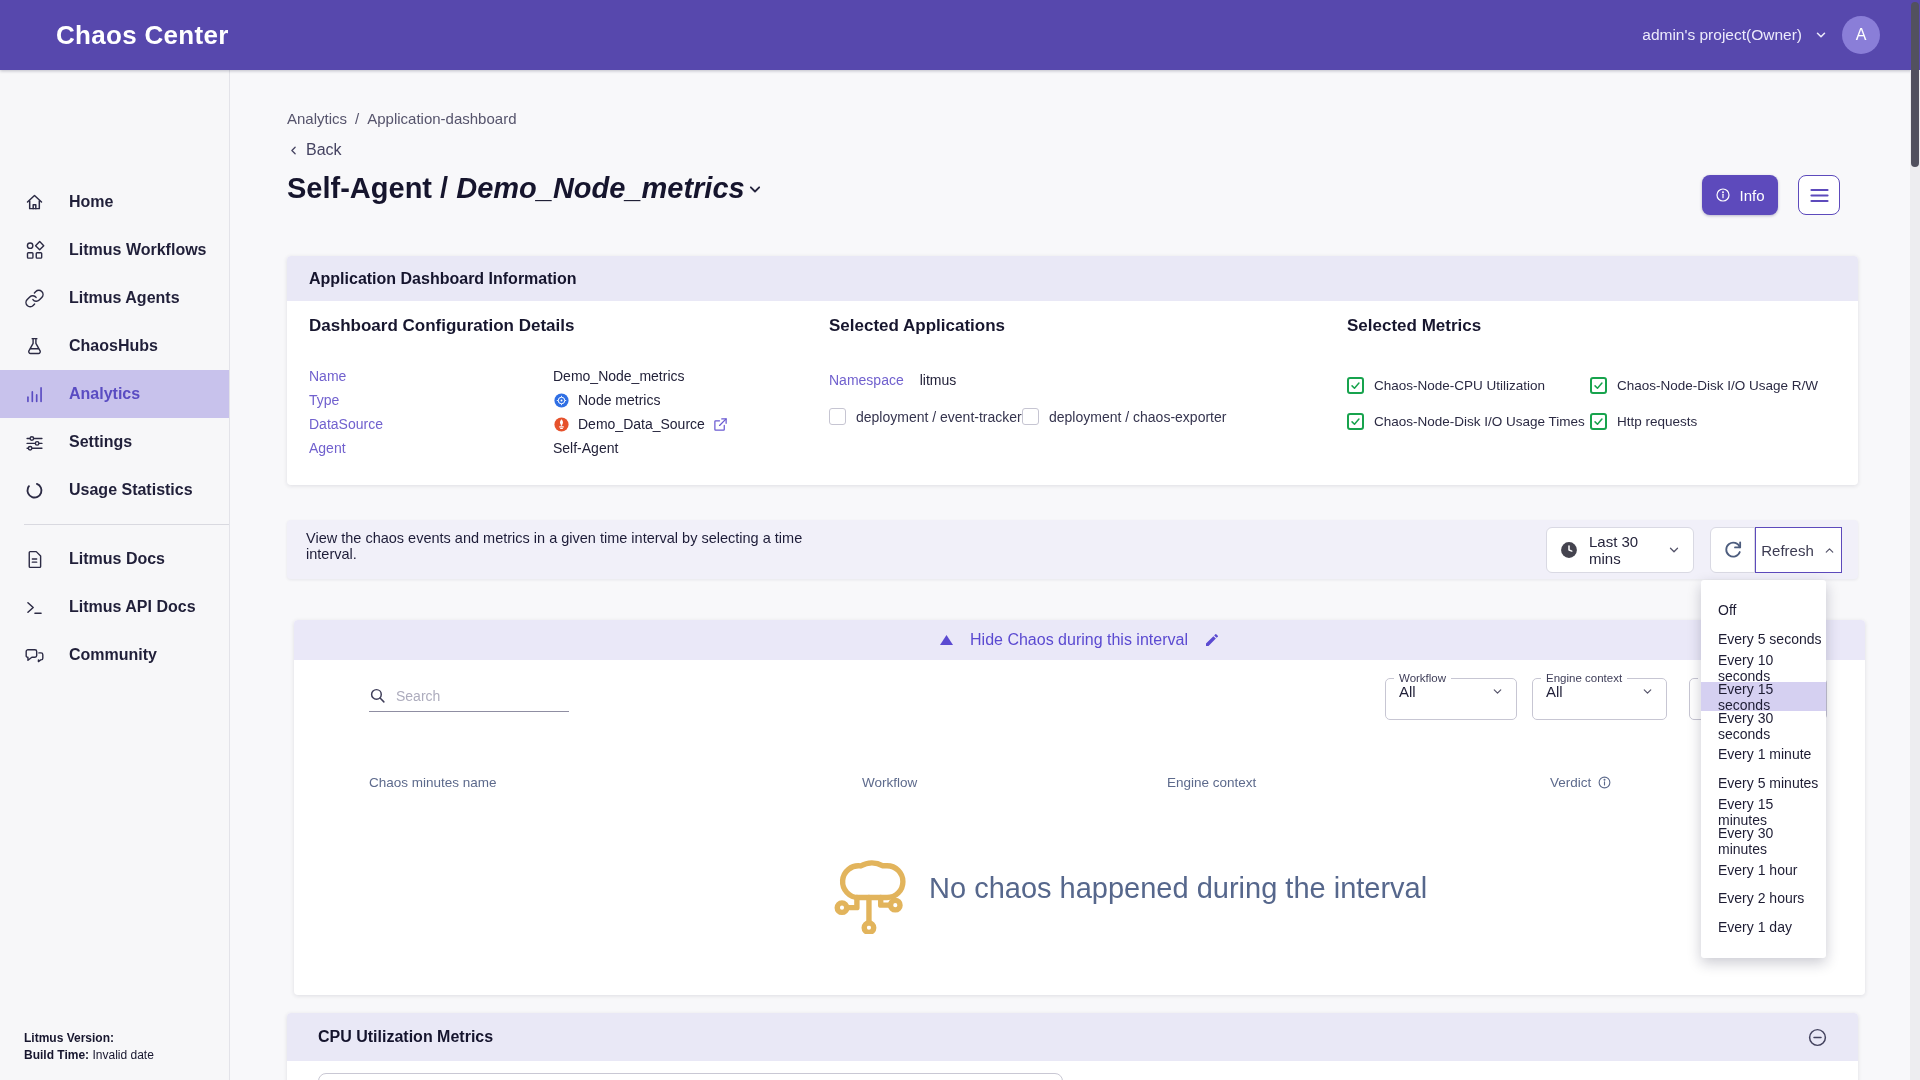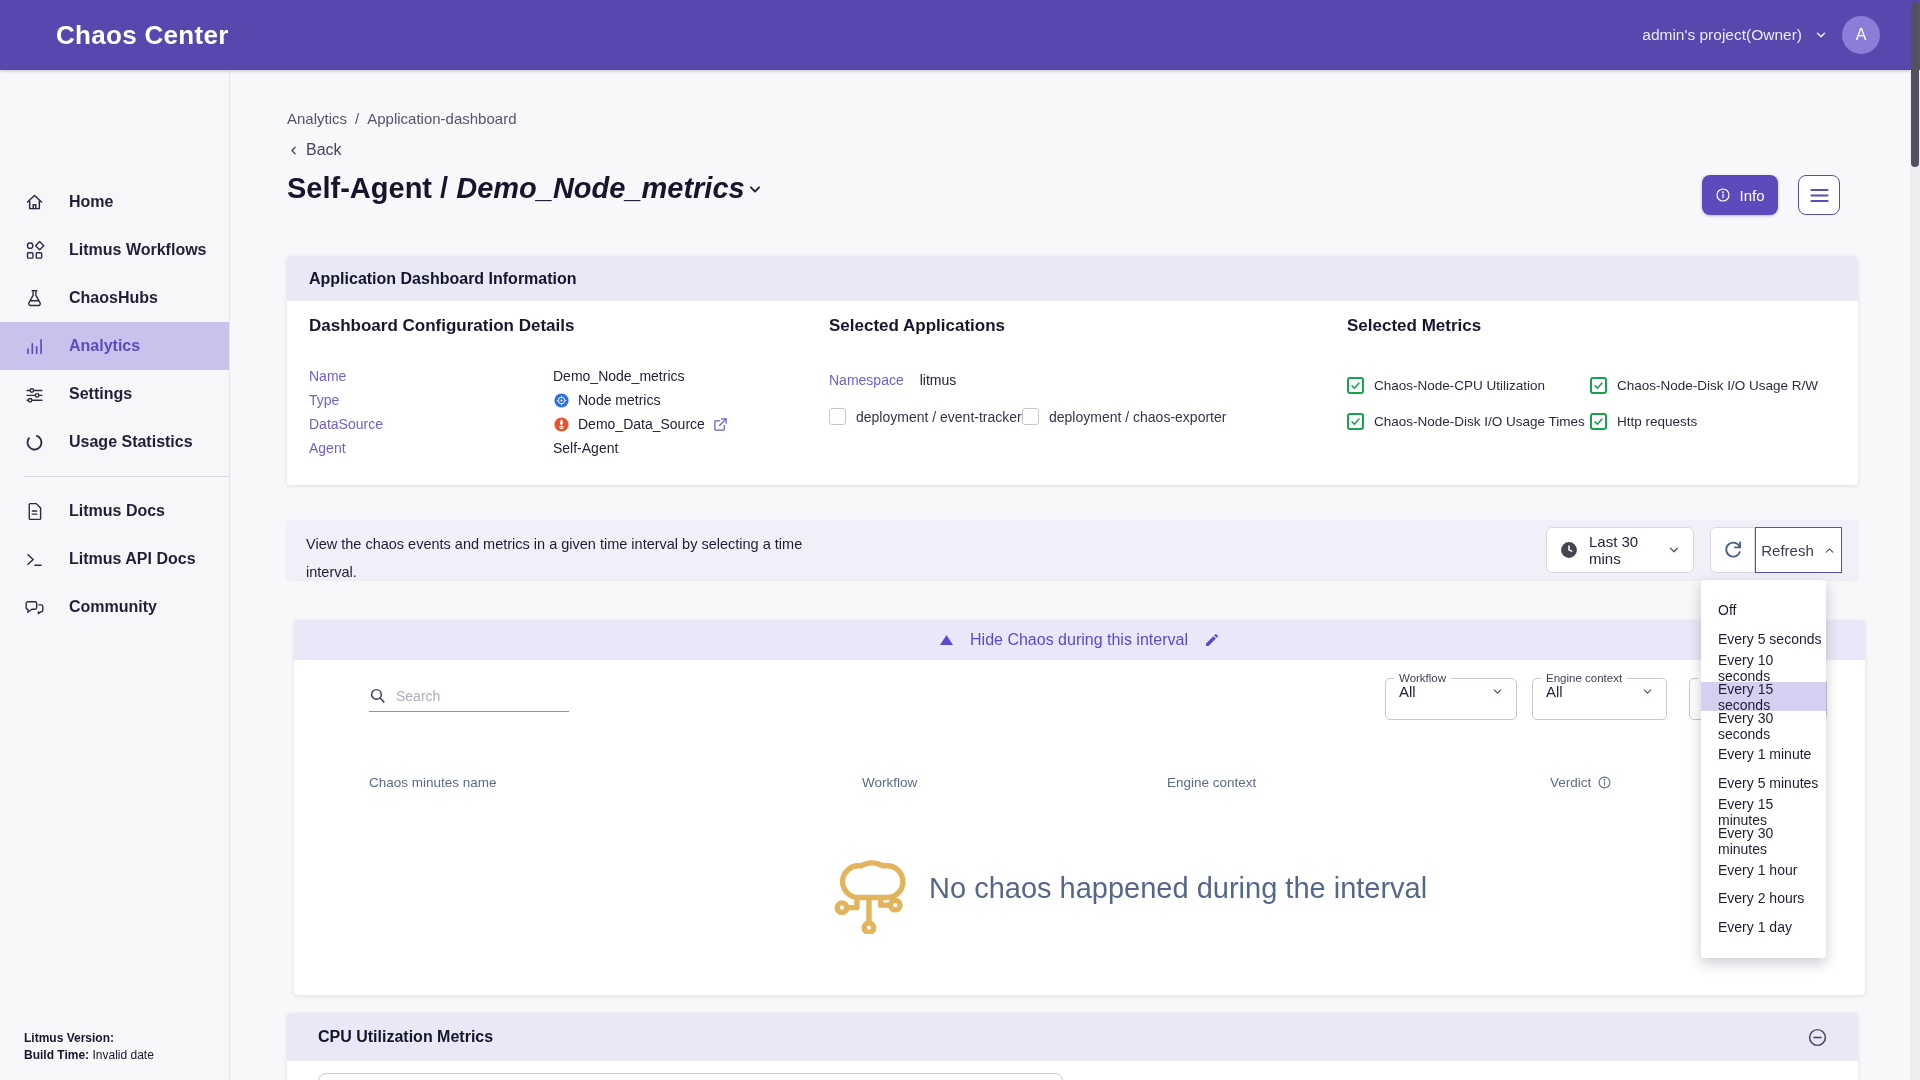--- a/index.html
+++ b/index.html
@@ -58,21 +58,21 @@
   .cbox { width:17px; height:17px; border-radius:3px; background:#fff; flex:0 0 auto;
           border:1.5px solid #c6c5d2; display:flex; align-items:center; justify-content:center; cursor:pointer; }
   .cbox.checked { border:2px solid #17a34d; }
   .cb-row { position:absolute; display:flex; align-items:center; gap:10px; font-size:14px; color:#35344e; }
   .metric-label { font-size:13.5px; color:#2b2a43; }
 
   
   .interval-bar { left:287px; top:520px; width:1571px; height:59px; background:#f1f0f9; border-radius:4px;
                   box-shadow:0 1px 3px rgba(30,30,60,.08); }
   .interval-text { position:absolute; left:19px; top:10px; width:540px; font-size:14.5px;
-                   line-height:28px; color:#1d1c38; }
+                   line-height:16px; color:#1d1c38; }
   .time-range { position:absolute; left:1259px; top:7px; width:148px; height:46px; background:#fff;
                 border:1px solid #d9d9e3; border-radius:6px; display:flex; align-items:center;
                 padding:0 12px; gap:10px; font-size:15px; color:#26253c; cursor:pointer; }
   .refresh-icon-box { position:absolute; left:1423px; top:7px; width:45px; height:46px; background:#fff;
                 border:1px solid #d9d9e3; border-radius:6px 0 0 6px; display:flex; align-items:center;
                 justify-content:center; cursor:pointer; }
   .refresh-btn { position:absolute; left:1468px; top:7px; width:87px; height:46px; background:#fff;
                 border:1.5px solid #5d4abc; border-radius:0; display:flex; align-items:center;
                 justify-content:center; gap:9px; font-size:15px; color:#3c3b52; cursor:pointer; }
 
@@ -147,20 +147,27 @@
       <div class="nav-item">
         <svg width="21" height="21" viewBox="0 0 24 24" fill="none" stroke-width="1.6" stroke-linejoin="round">
             <circle cx="7" cy="6.5" r="3.1"></circle>
             <rect x="14.6" y="3.2" width="6.6" height="6.6" transform="rotate(45 17.9 6.5)"></rect>
             <rect x="4" y="14.5" width="6.2" height="6.2" rx="1"></rect>
             <rect x="14" y="14.5" width="6.2" height="6.2" rx="1"></rect>
           </svg>
         <span>Litmus Workflows</span>
       </div>
       <div class="nav-item">
+        <svg width="21" height="21" viewBox="0 0 24 24" fill="none" stroke-width="1.7" stroke-linecap="round" stroke-linejoin="round">
+            <path d="M10.2 13.3a4.8 4.8 0 0 0 7.2.5l2.9-2.9a4.8 4.8 0 0 0-6.8-6.8l-1.6 1.6"></path>
+            <path d="M13.8 10.7a4.8 4.8 0 0 0-7.2-.5l-2.9 2.9a4.8 4.8 0 0 0 6.8 6.8l1.6-1.6"></path>
+          </svg>
+        <span>Litmus Agents</span>
+      </div>
+      <div class="nav-item">
         <svg width="21" height="21" viewBox="0 0 24 24" fill="none" stroke-width="1.6" stroke-linecap="round" stroke-linejoin="round">
             <path d="M9.3 3h5.4"></path>
             <path d="M10.4 3v5.4L5.6 17a2.1 2.1 0 0 0 1.9 3h9a2.1 2.1 0 0 0 1.9-3l-4.8-8.6V3"></path>
             <path d="M7.6 14.5h8.8"></path>
           </svg>
         <span>ChaosHubs</span>
       </div>
       <div class="nav-item active">
         <svg width="21" height="21" viewBox="0 0 24 24" fill="none" stroke-width="1.9" stroke-linecap="round">
             <path d="M4.5 20v-5"></path>

